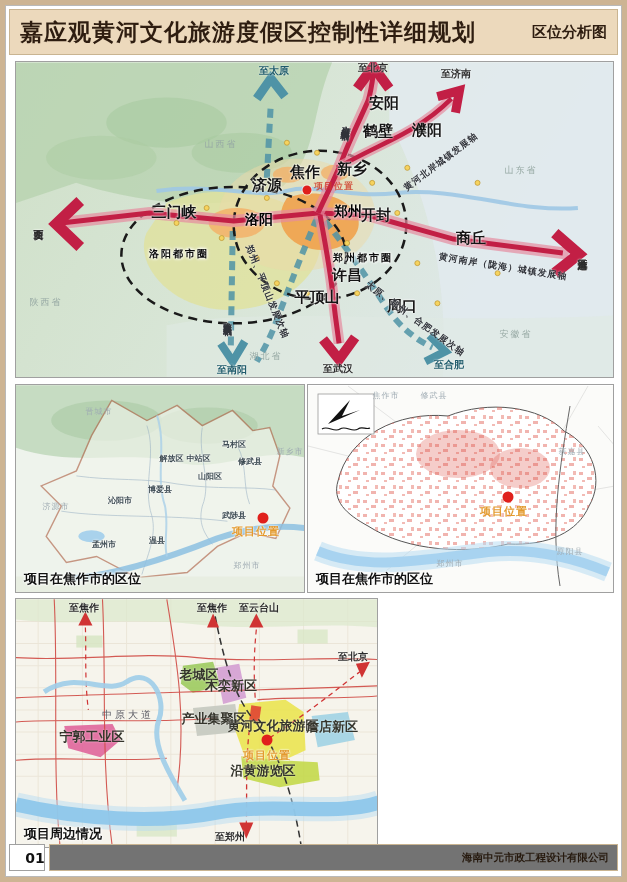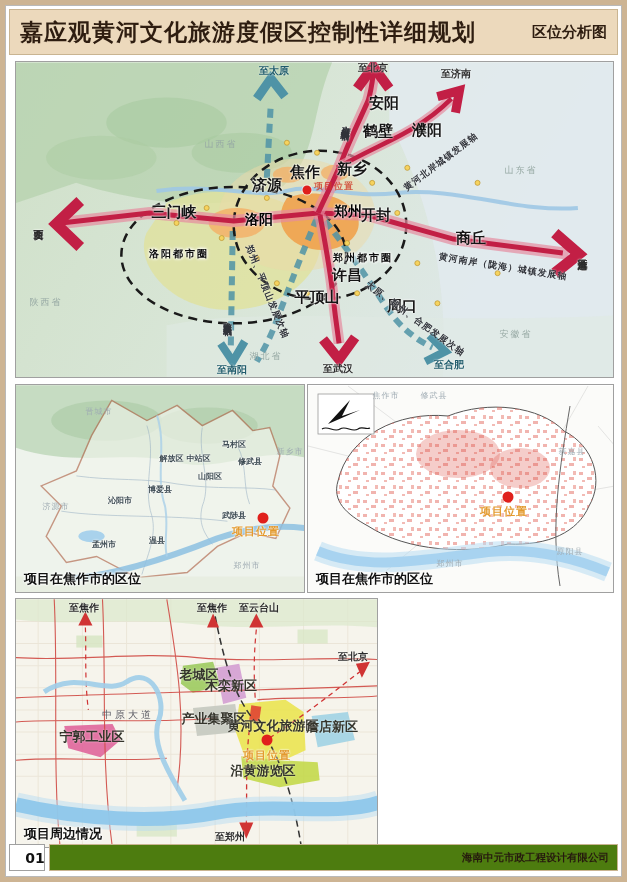--- a/index.html
+++ b/index.html
@@ -67,21 +67,21 @@
   }
   
   .footer-band{
     position:absolute;left:3px;bottom:5px;right:3px;height:27px;display:flex;align-items:stretch;
   }
   .page-num-box{
     width:36px;background:#fff;border:1px solid #a0a0a0;display:flex;align-items:center;justify-content:center;
     font-size:14px;font-weight:bold;color:#111;margin-right:4px;box-sizing:border-box;padding-left:16px;
   }
   .company-box{
-    flex:1;background:#4d7c0f;border:1px solid #c9b491;display:flex;align-items:center;justify-content:flex-end;
+    flex:1;background:#737373;border:1px solid #c9b491;display:flex;align-items:center;justify-content:flex-end;
     padding-right:8px;font-size:10.5px;font-weight:bold;color:#26190e;box-sizing:border-box;
   }
 </style>
 </head>
 <body>
 
 <div class="page">
   <div class="page-inner">
 
     <div class="header-band">

